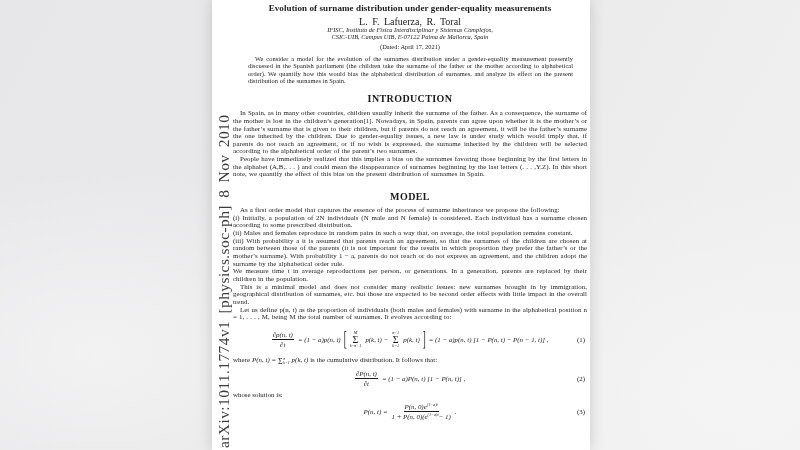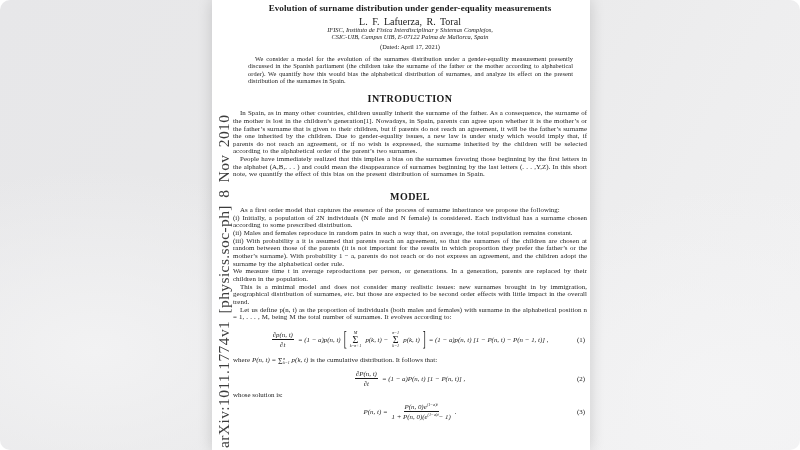--- a/index.html
+++ b/index.html
@@ -2,21 +2,21 @@
 <html><head>
 <meta charset="utf-8">
 <style>
   html,body { margin:0; padding:0; }
   .stage {
     position:relative; width:800px; height:450px; overflow:hidden;
     background:
       radial-gradient(ellipse 420px 260px at 12% 78%, #f2f2f3 0%, rgba(242,242,243,0) 70%),
       radial-gradient(ellipse 420px 300px at 92% 88%, #f4f4f5 0%, rgba(244,244,245,0) 70%),
       linear-gradient(118deg, #e7e7e9 0%, #e9e9ea 45%, #eeeeef 75%, #f1f1f2 100%);
-    font-family:"Liberation Serif", serif; color:#1a1a1a;border-radius:10px;
+    font-family:"Liberation Serif", serif; color:#1a1a1a;
   }
   .page {
     position:absolute; left:212px; top:0; width:378px; height:450px;
     background:#ffffff; overflow:hidden;
     box-shadow:0 0 14px rgba(0,0,0,0.16);
   }
   .stamp {
     position:absolute; left:214px; top:448px;
     transform:rotate(-90deg); transform-origin:0 0;
     width:366px; white-space:nowrap;

